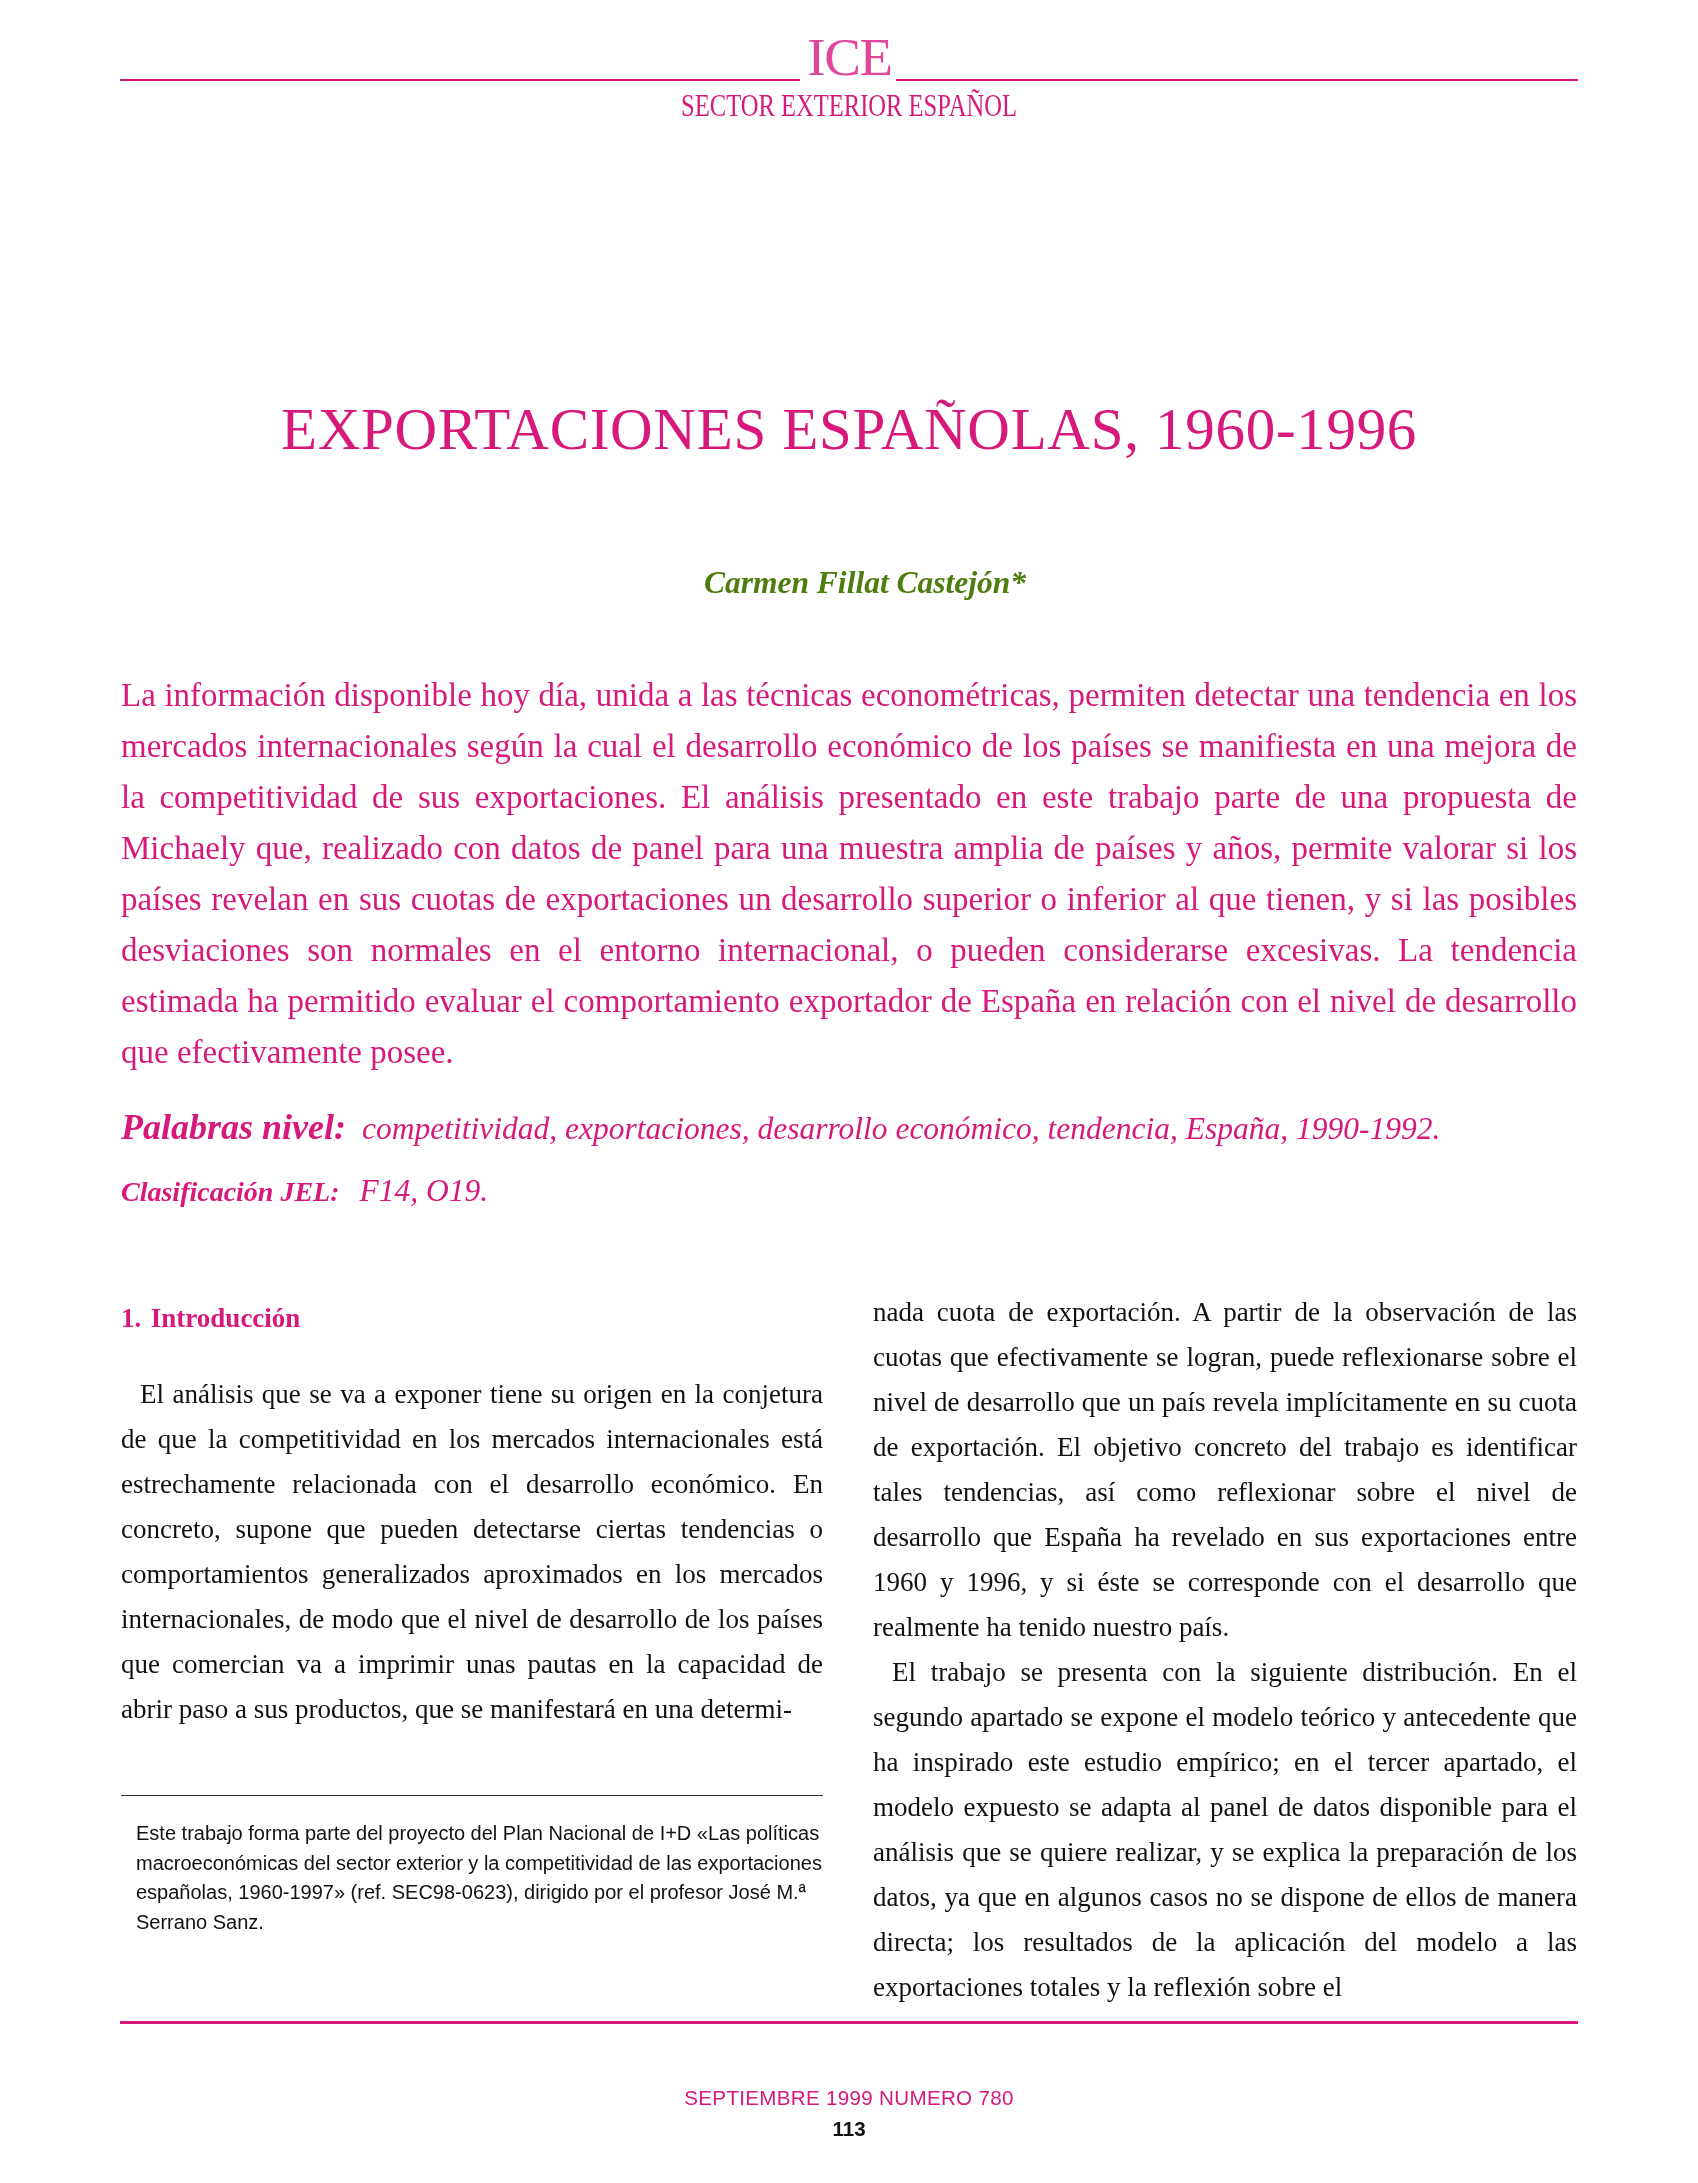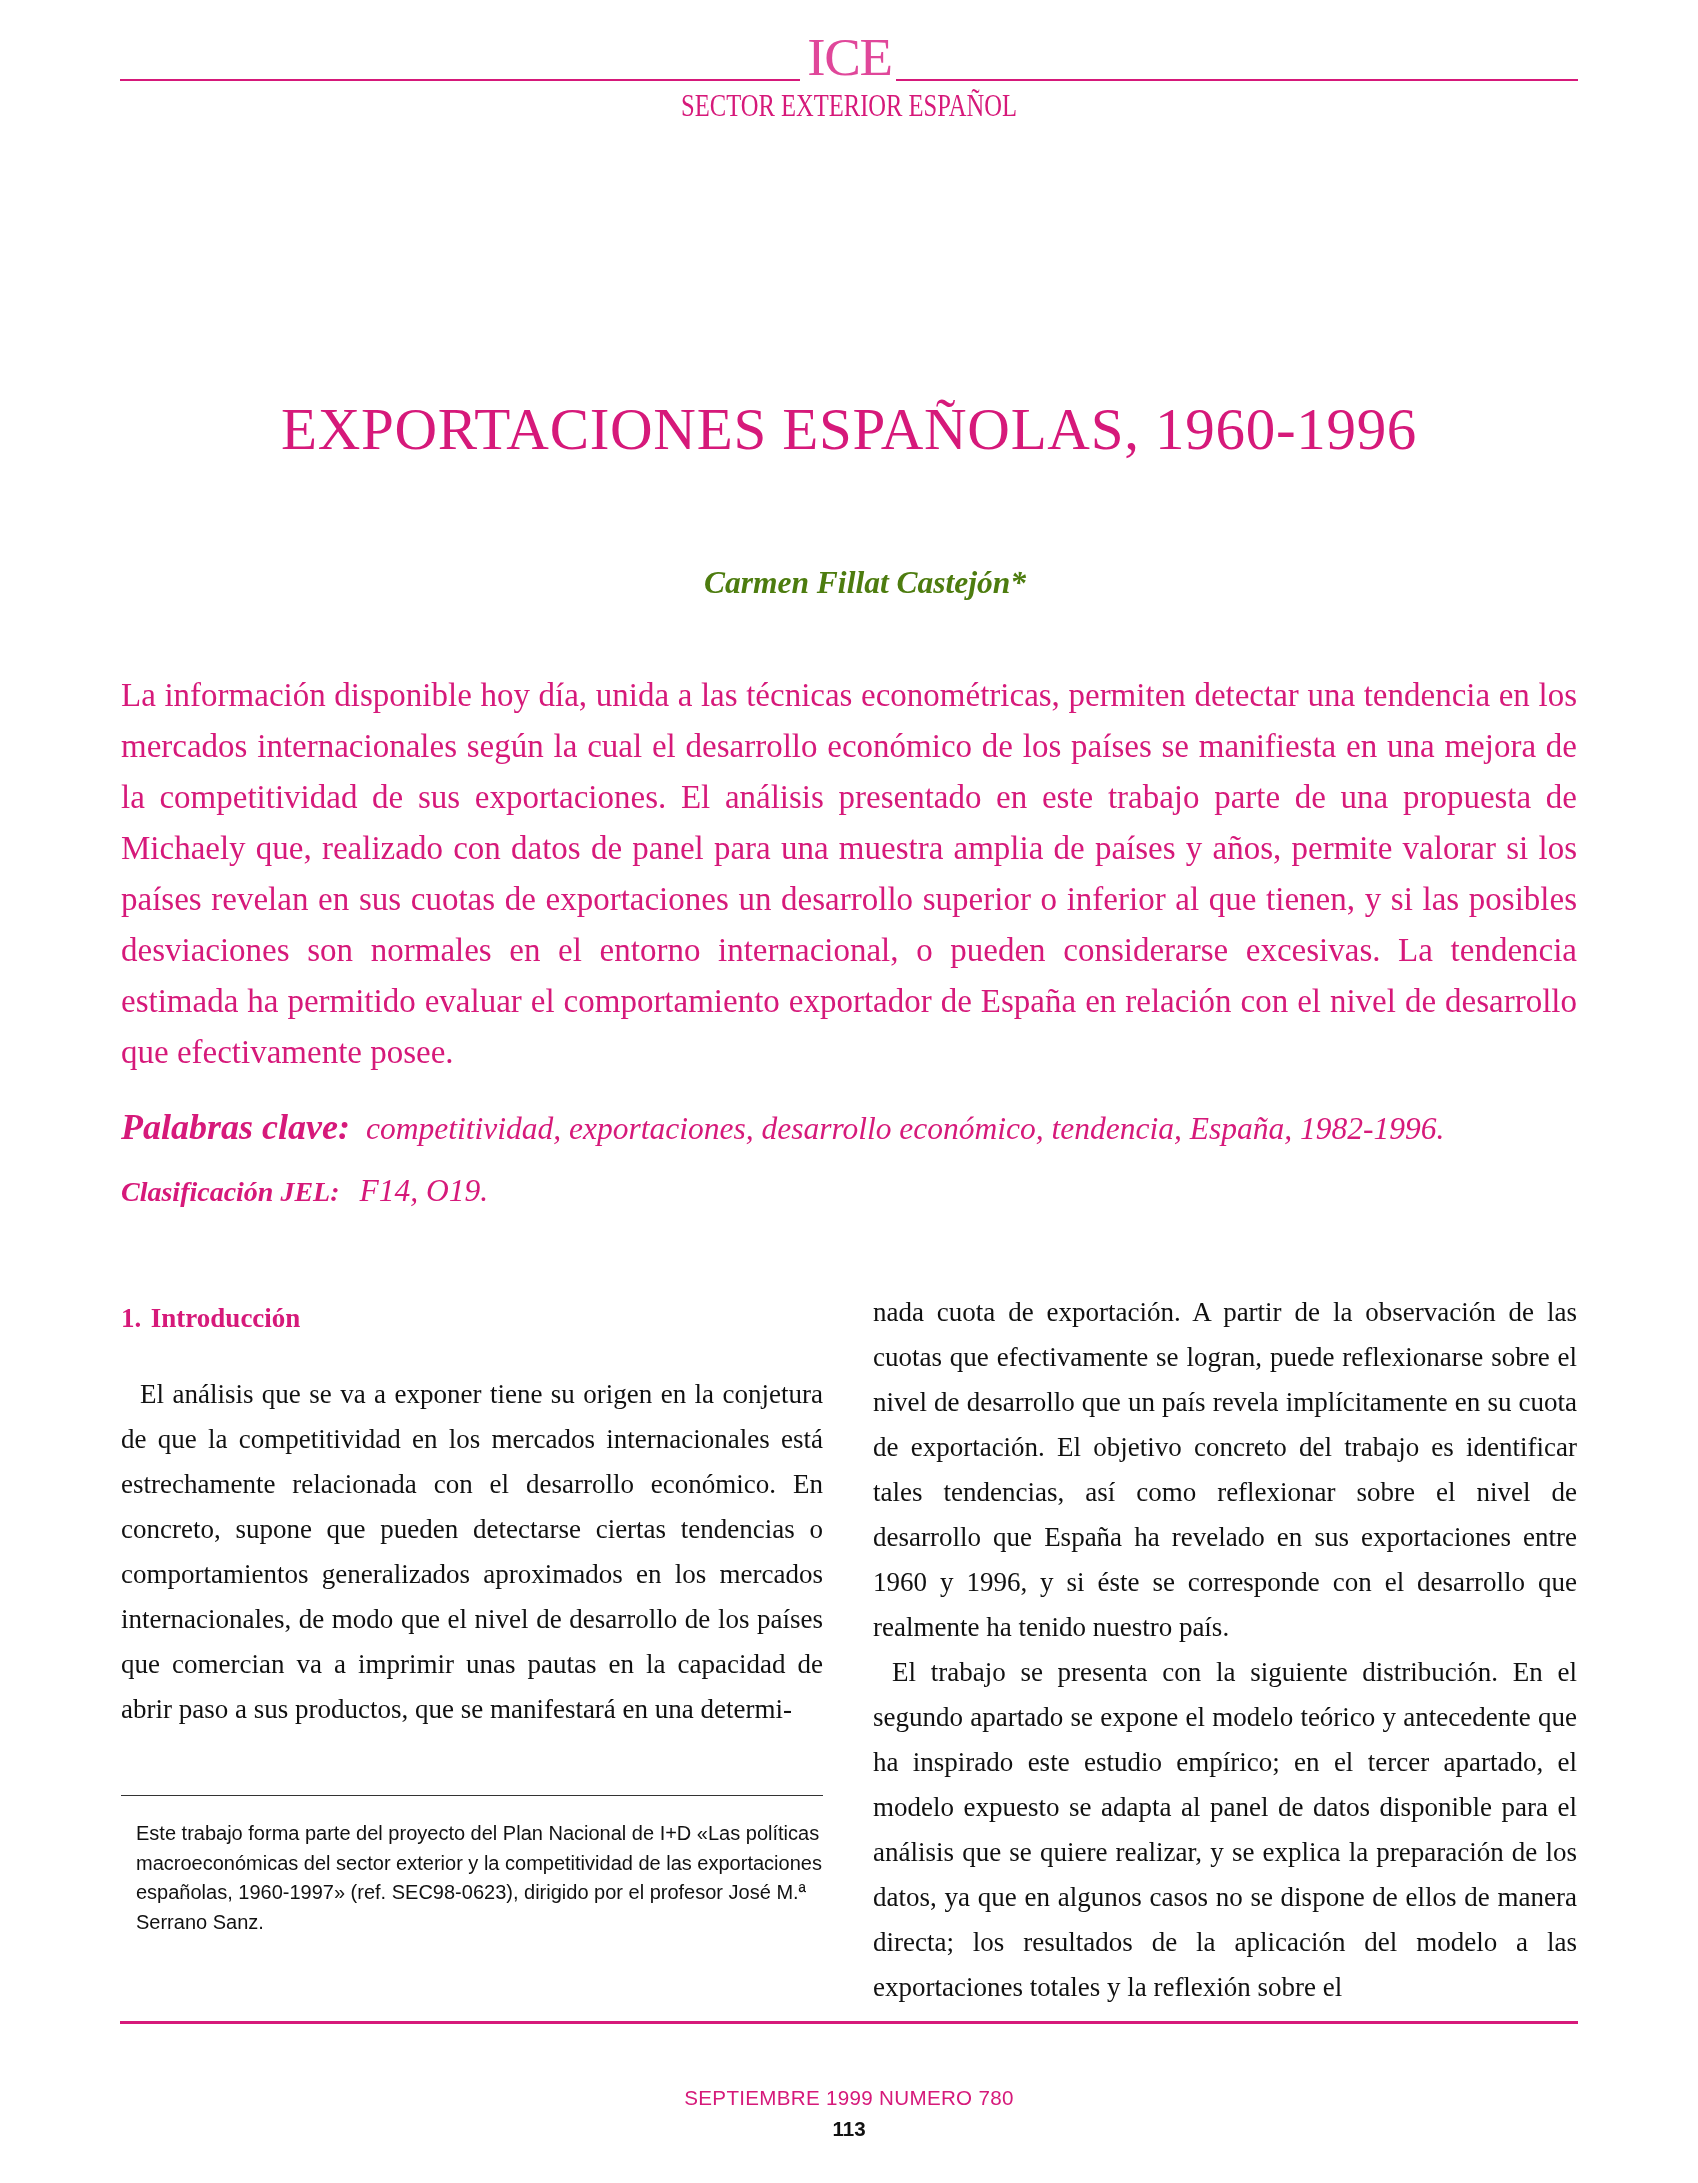--- a/index.html
+++ b/index.html
@@ -61,22 +61,22 @@
 <div class="hdr-section">SECTOR EXTERIOR ESPAÑOL</div>
 
 <div class="title">
   <div>EXPORTACIONES ESPAÑOLAS, 1960-1996</div>
 </div>
 <div class="author">Carmen Fillat Castejón*</div>
 
 <div class="abstract">La información disponible hoy día, unida a las técnicas econométricas, permiten detectar una tendencia en los mercados internacionales según la cual el desarrollo económico de los países se manifiesta en una mejora de la competitividad de sus exportaciones. El análisis presentado en este trabajo parte de una propuesta de Michaely que, realizado con datos de panel para una muestra amplia de países y años, permite valorar si los países revelan en sus cuotas de exportaciones un desarrollo superior o inferior al que tienen, y si las posibles desviaciones son normales en el entorno internacional, o pueden considerarse excesivas. La tendencia estimada ha permitido evaluar el comportamiento exportador de España en relación con el nivel de desarrollo que efectivamente posee.</div>
 
 <div class="keywords">
-  <span class="lbl">Palabras clave:</span>
-  <span class="val">competitividad, exportaciones, desarrollo económico, tendencia, España, 1982-1996.</span>
+  <span class="lbl">Palabras nivel:</span>
+  <span class="val">competitividad, exportaciones, desarrollo económico, tendencia, España, 1990-1992.</span>
 </div>
 <div class="jel">
   <span class="lbl">Clasificación JEL:</span>
   <span class="val">F14, O19.</span>
 </div>
 
 <div class="col left">
   <div class="sec-head">
     <span class="num">1.</span><span>Introducción</span>
   </div>

